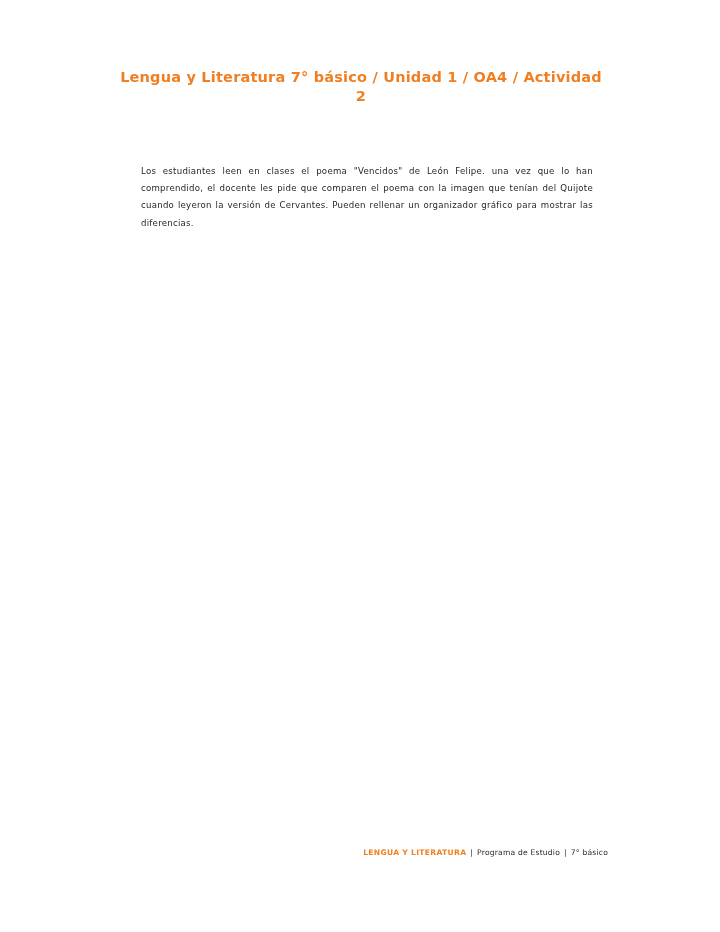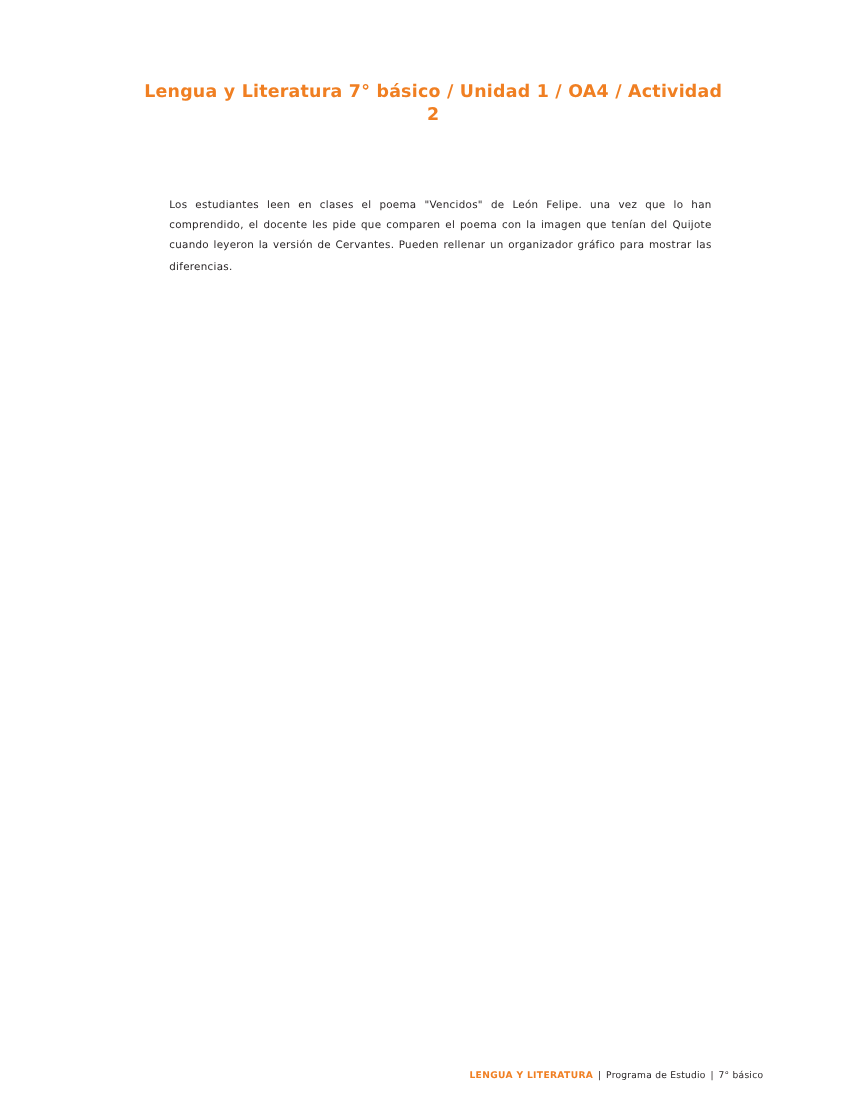--- a/index.html
+++ b/index.html
@@ -50,28 +50,27 @@
     width: 452px;
     font-size: 8.6px;
     line-height: 2.0;
     color: #231f20;
     text-align: justify;
     letter-spacing: 0.25px;
     margin-left: 25px;
   }
   .footer {
     position: absolute;
-    left: 132px;
+    left: 104px;
     top: 848px;
     width: 504px;
     font-size: 7.6px;
     text-align: right;
     letter-spacing: 0.2px;
     white-space: nowrap;
-    margin-top: 43px;
   }
   .footer .brand {
     color: #f07f22;
     font-weight: bold;
     letter-spacing: 0.3px;
   }
   .footer .sep {
     color: #231f20;
     padding: 0 4px;
   }

